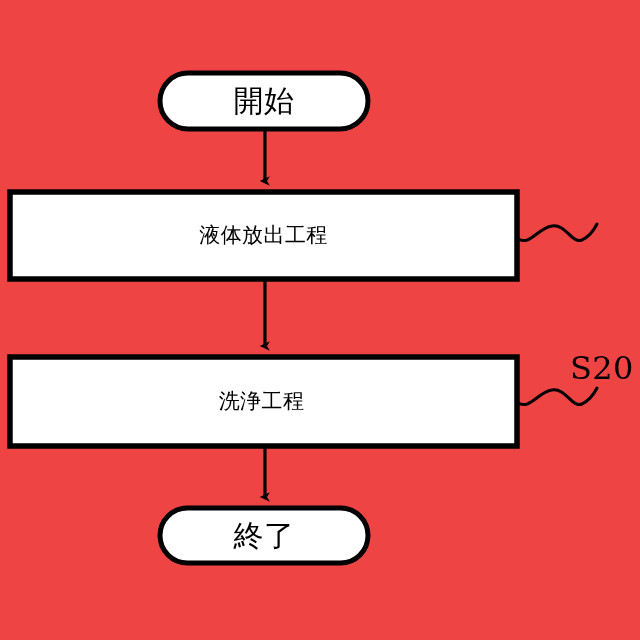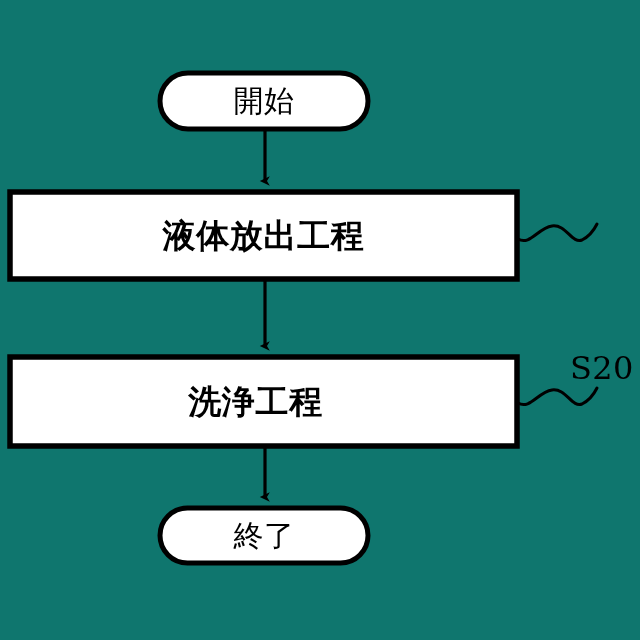--- a/index.html
+++ b/index.html
@@ -11,21 +11,21 @@
   body {
     width: 640px;
     height: 640px;
     font-family: "Liberation Sans", sans-serif;
     -webkit-font-smoothing: antialiased;
   }
   #flow-root {
     position: relative;
     width: 640px;
     height: 640px;
-    background: #0f766e;
+    background: #ef4444;
     overflow: hidden;
   }
   #flow-svg {
     position: absolute;
     left: 0;
     top: 0;
     width: 640px;
     height: 640px;
     display: block;
   }
@@ -39,23 +39,22 @@
     font-weight: 500;
     letter-spacing: 0.02em;
     white-space: nowrap;
     user-select: none;
   }
   .terminator-label {
     font-size: 30px;
     line-height: 1;
   }
   .process-label {
-    font-size: 33px;
+    font-size: 21px;
     line-height: 1;
-    font-weight: bold;
   }
   .step-tag {
     position: absolute;
     color: #000000;
     font-family: "DejaVu Serif", "Liberation Serif", serif;
     font-size: 32px;
     line-height: 1;
     letter-spacing: 0.01em;
     white-space: nowrap;
     user-select: none;
@@ -90,20 +89,20 @@
 
     <path d="M 518 239 C 530 246 538 228 552 226 C 566 224 572 244 582 240 C 590 236 594 230 597 224" fill="none" stroke="#000000" stroke-width="3" stroke-linecap="round"></path>
 
     <path d="M 518 403 C 530 410 538 392 552 390 C 566 388 572 408 582 404 C 590 400 594 394 597 388" fill="none" stroke="#000000" stroke-width="3" stroke-linecap="round"></path>
   </svg>
 
   <div class="node-label terminator-label" style="left:160px; top:73px; width:208px; height:56px;">開始</div>
 
   <div class="node-label process-label" style="left:10px; top:192px; width:507px; height:87px;">液体放出工程</div>
 
-  <div class="node-label process-label" style="left:2px; top:357px; width:507px; height:89px;">洗浄工程</div>
+  <div class="node-label process-label" style="left:8px; top:357px; width:507px; height:89px;">洗浄工程</div>
 
   <div class="node-label terminator-label" style="left:160px; top:508px; width:208px; height:55px;text-align:center;">終了</div>
 
 
   <div class="step-tag" style="left:570px; top:352px;">S20</div>
 
 </div>
 
 </body></html>

